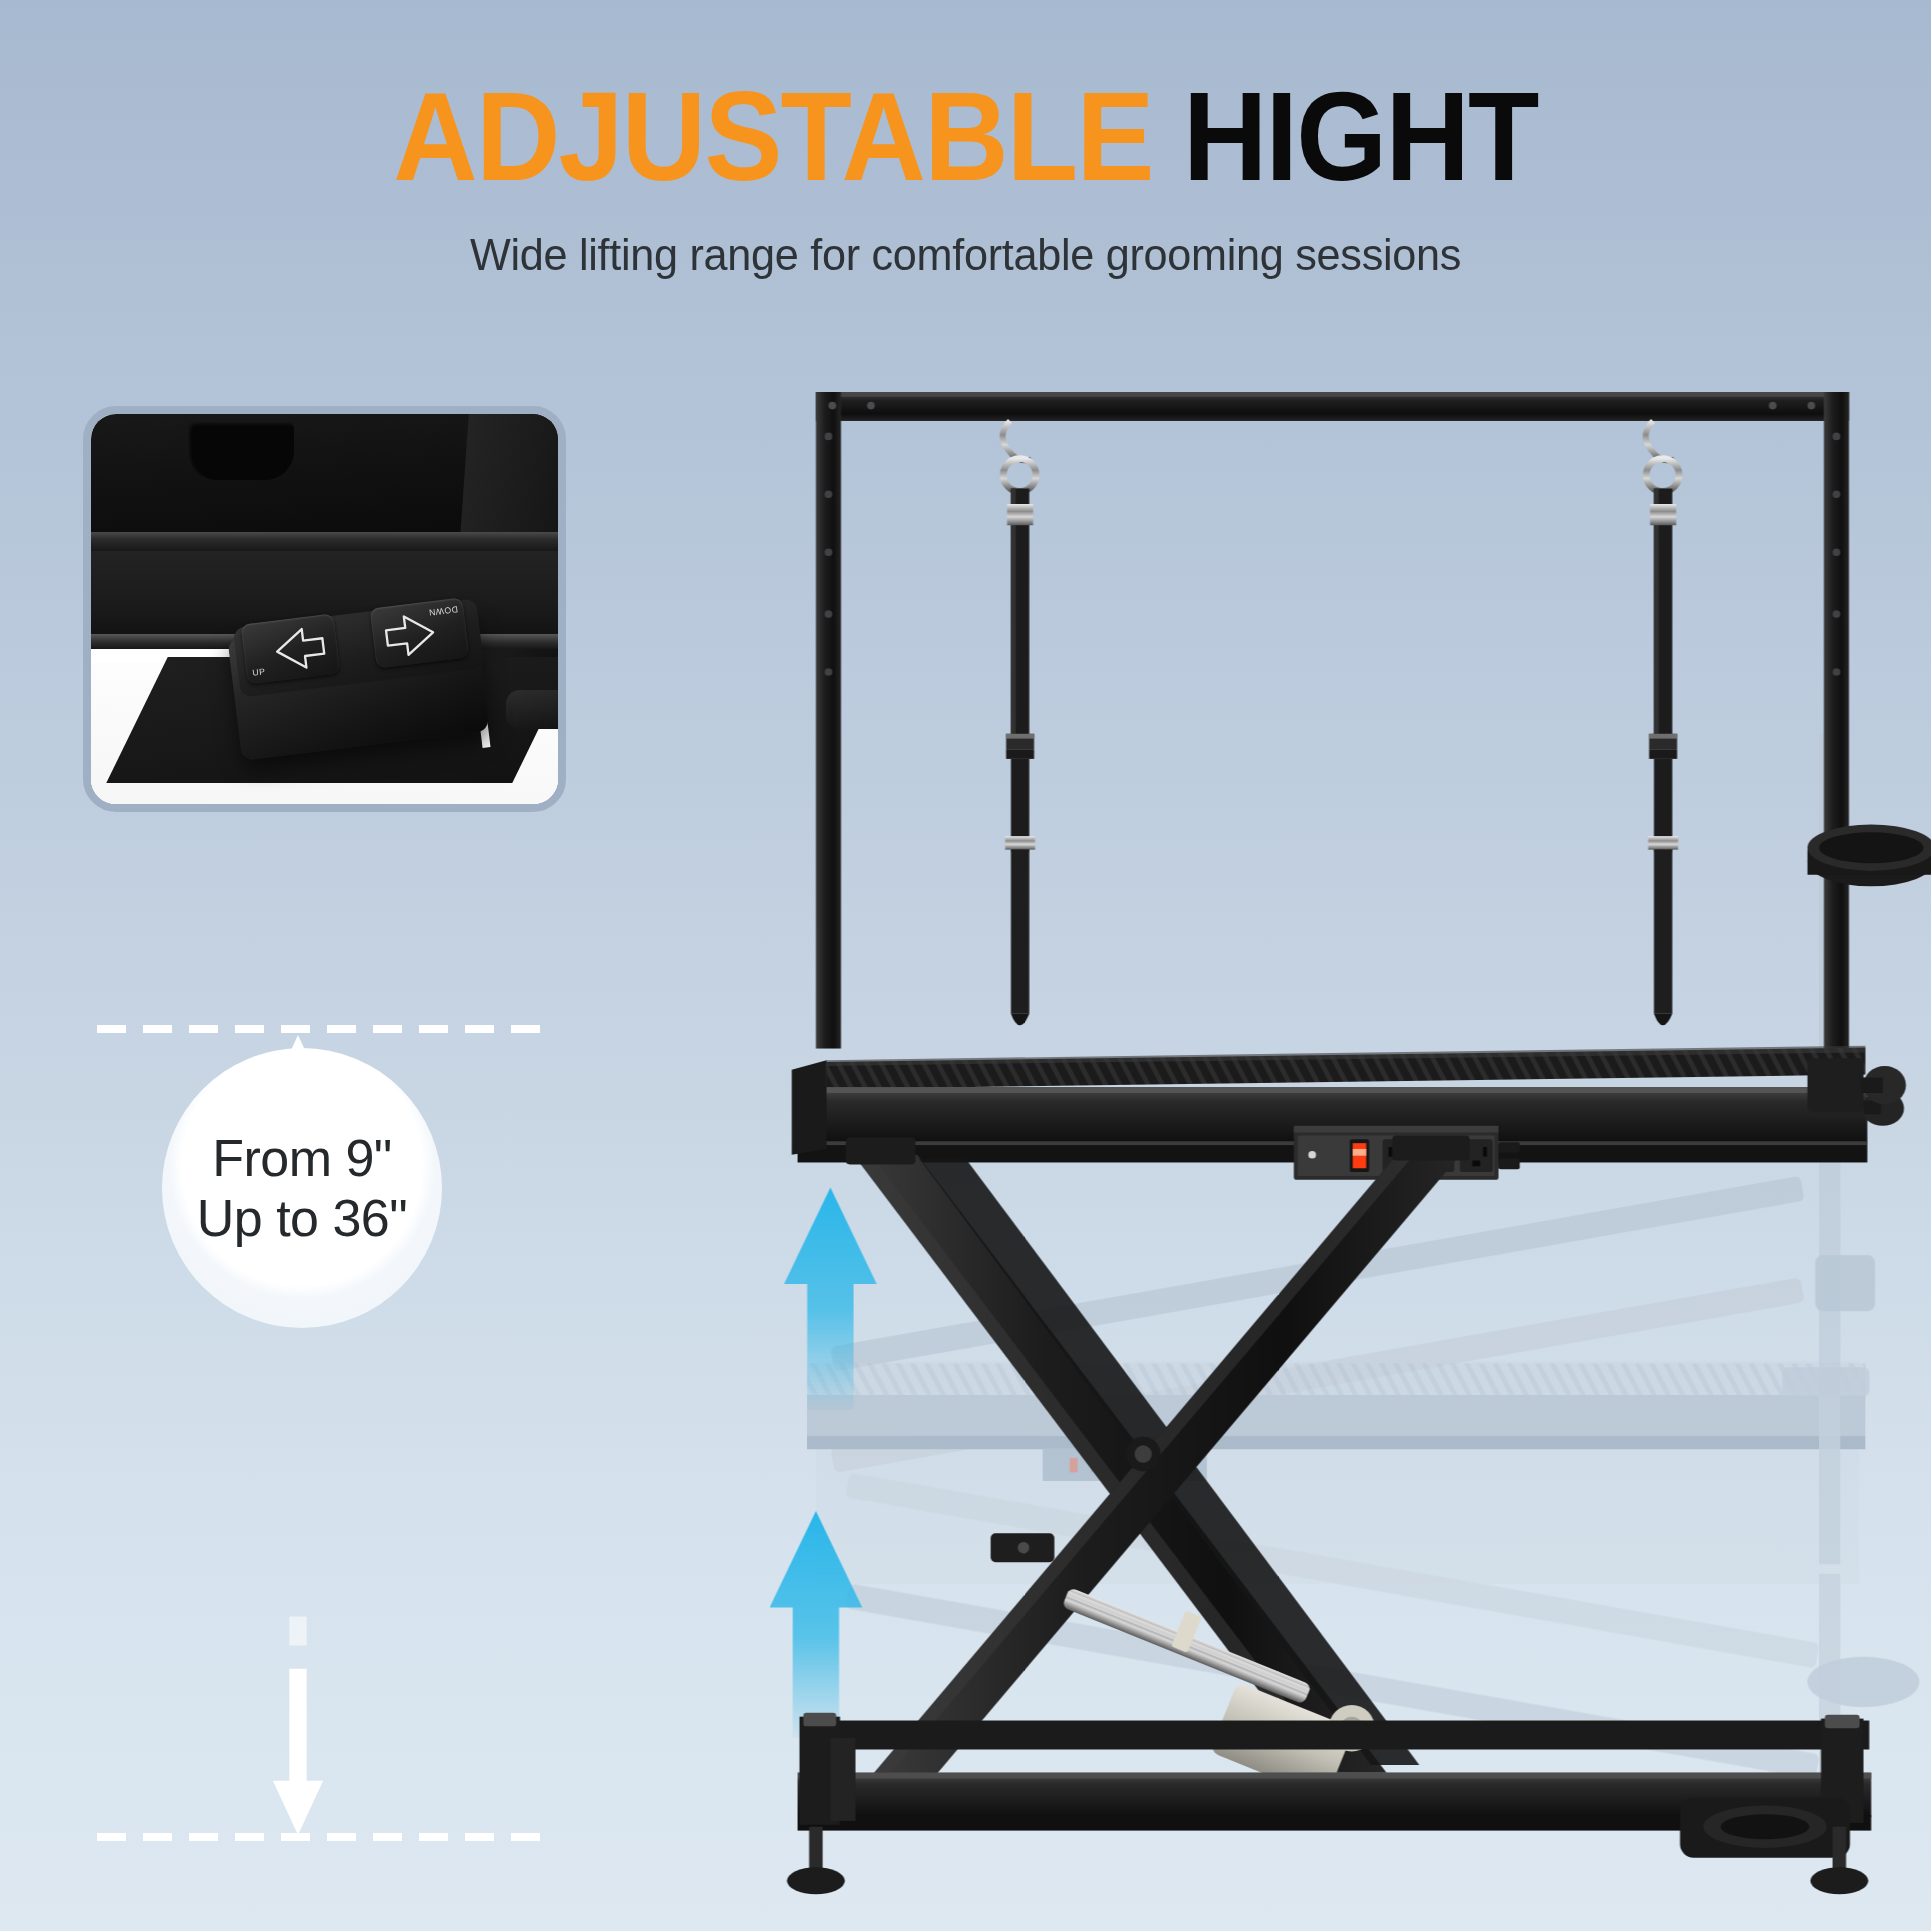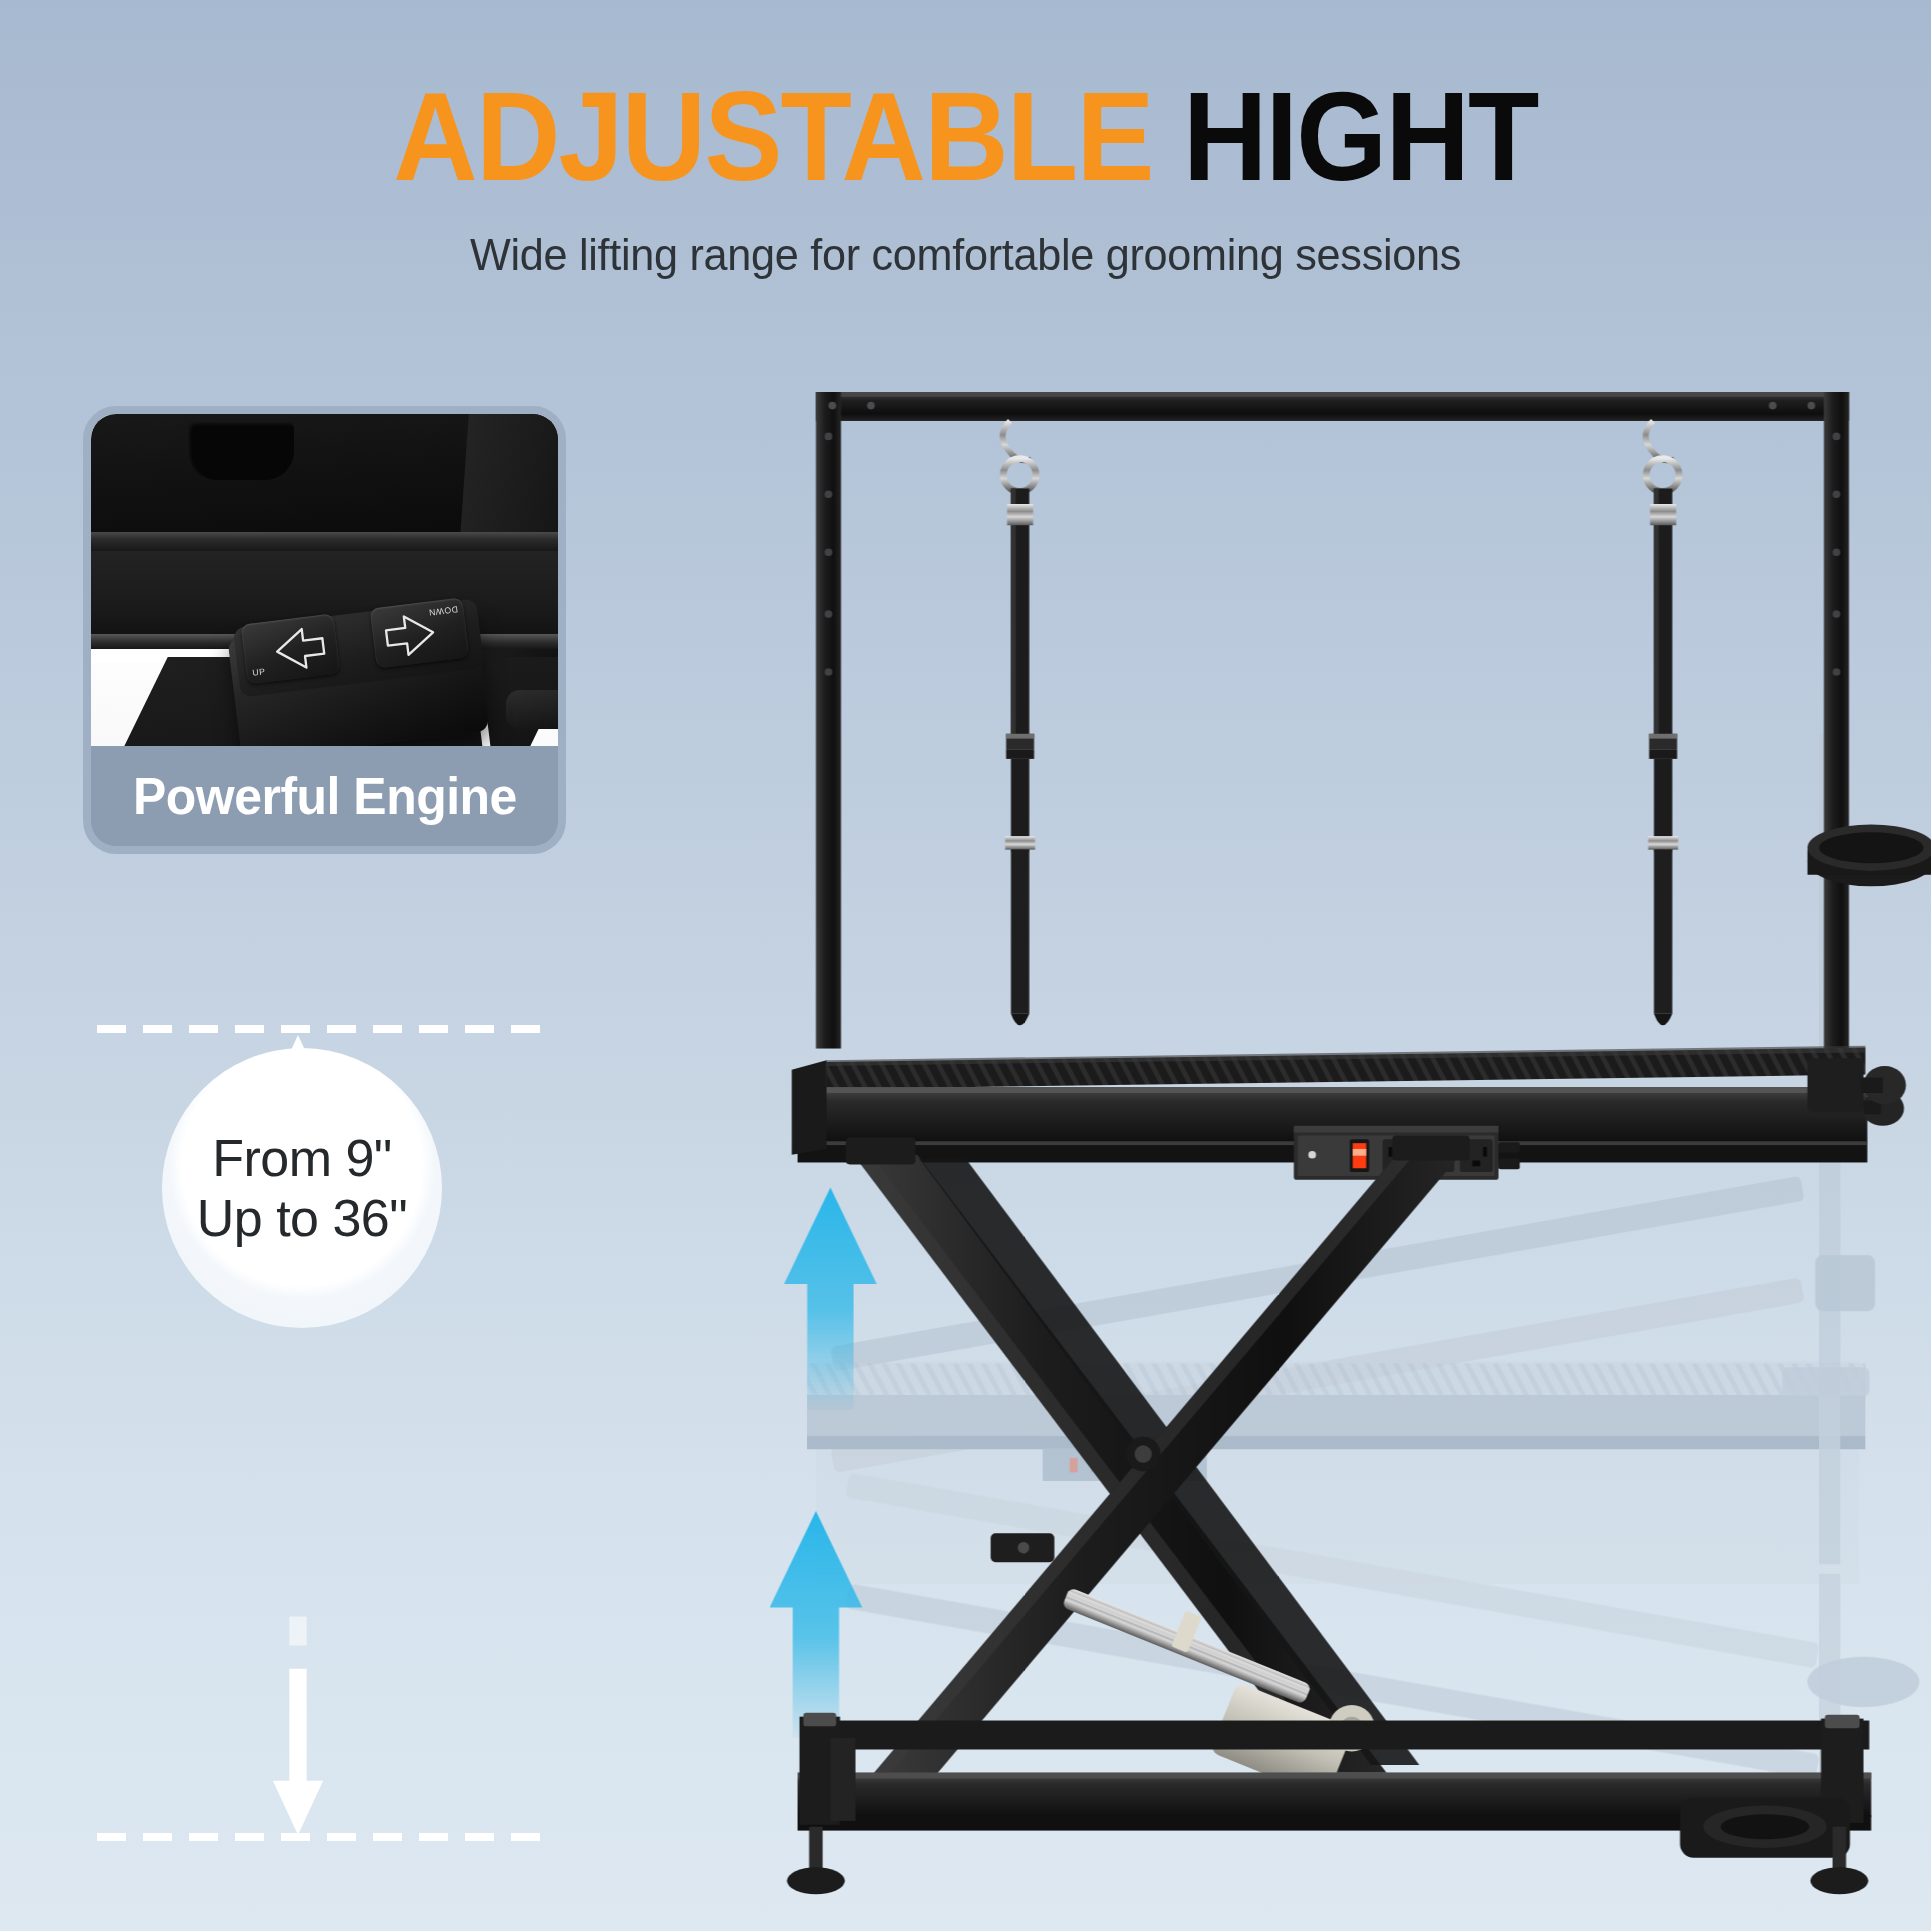--- a/index.html
+++ b/index.html
@@ -181,23 +181,20 @@
 
       <div class="pedal-btn down">
         <svg class="pedal-arrow" viewBox="0 0 96 62">
           <polygon points="34,12 34,24 14,24 14,40 34,40 34,52 62,32" fill="none" stroke="#e8e8e8" stroke-width="2.4" stroke-linejoin="round"></polygon>
         </svg>
         <span class="pedal-lbl down">DOWN</span>
       </div>
     </div>
   </div>
 
-  <div id="inset-caption">
-    <span id="inset-caption-text" class="nosel">Powerful Engine</span>
-  </div>
 </div>
 
 <div id="dash-top" class="dashline"></div>
 <div id="dash-bottom" class="dashline"></div>
 
 <div class="arrow-up-wrap">
   <svg width="60" height="232" viewBox="0 0 62 240">
     <polygon points="31,0 57,56 40,56 40,172 22,172 22,56 5,56" fill="#ffffff"></polygon>
     <rect x="22" y="196" width="18" height="30" fill="#ffffff" opacity="0.55"></rect>
   </svg>

